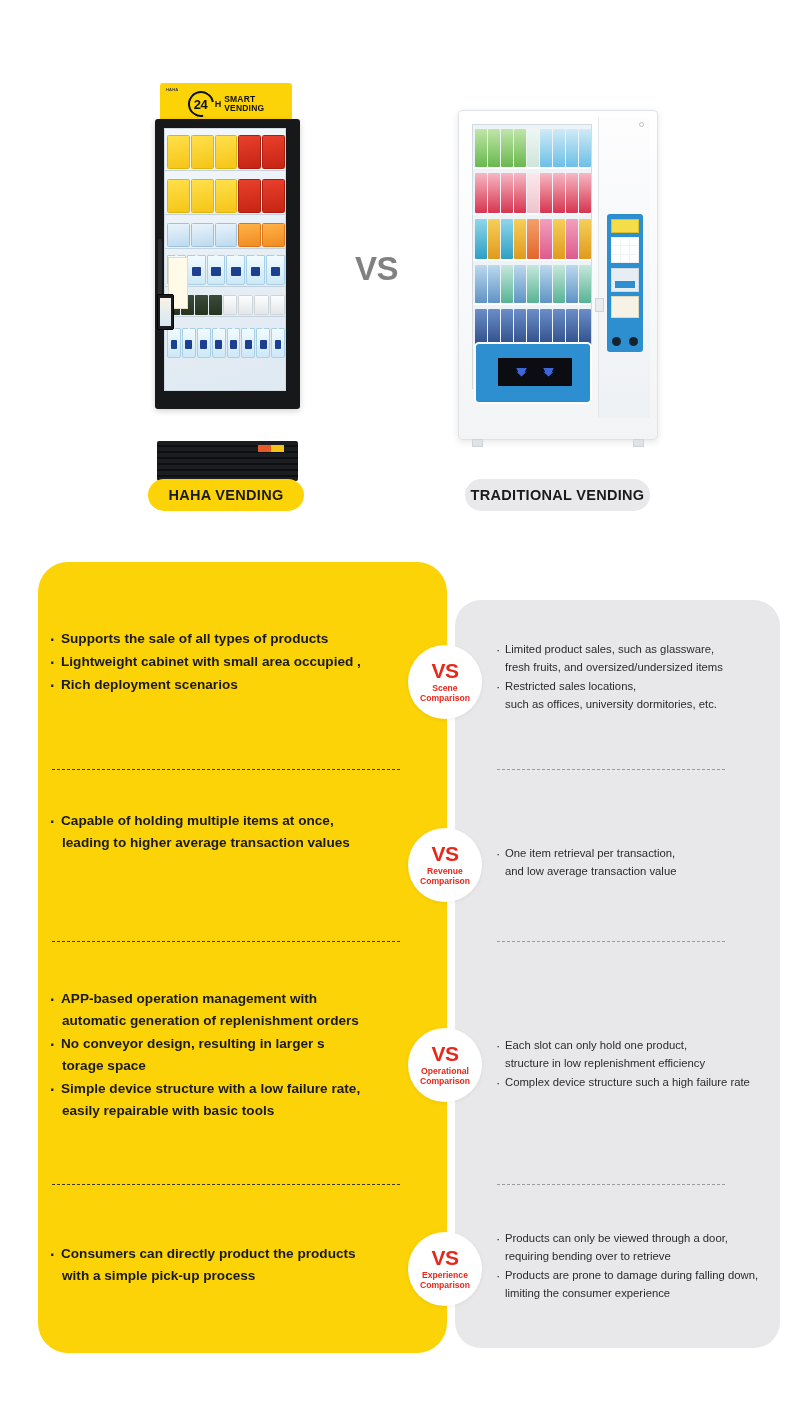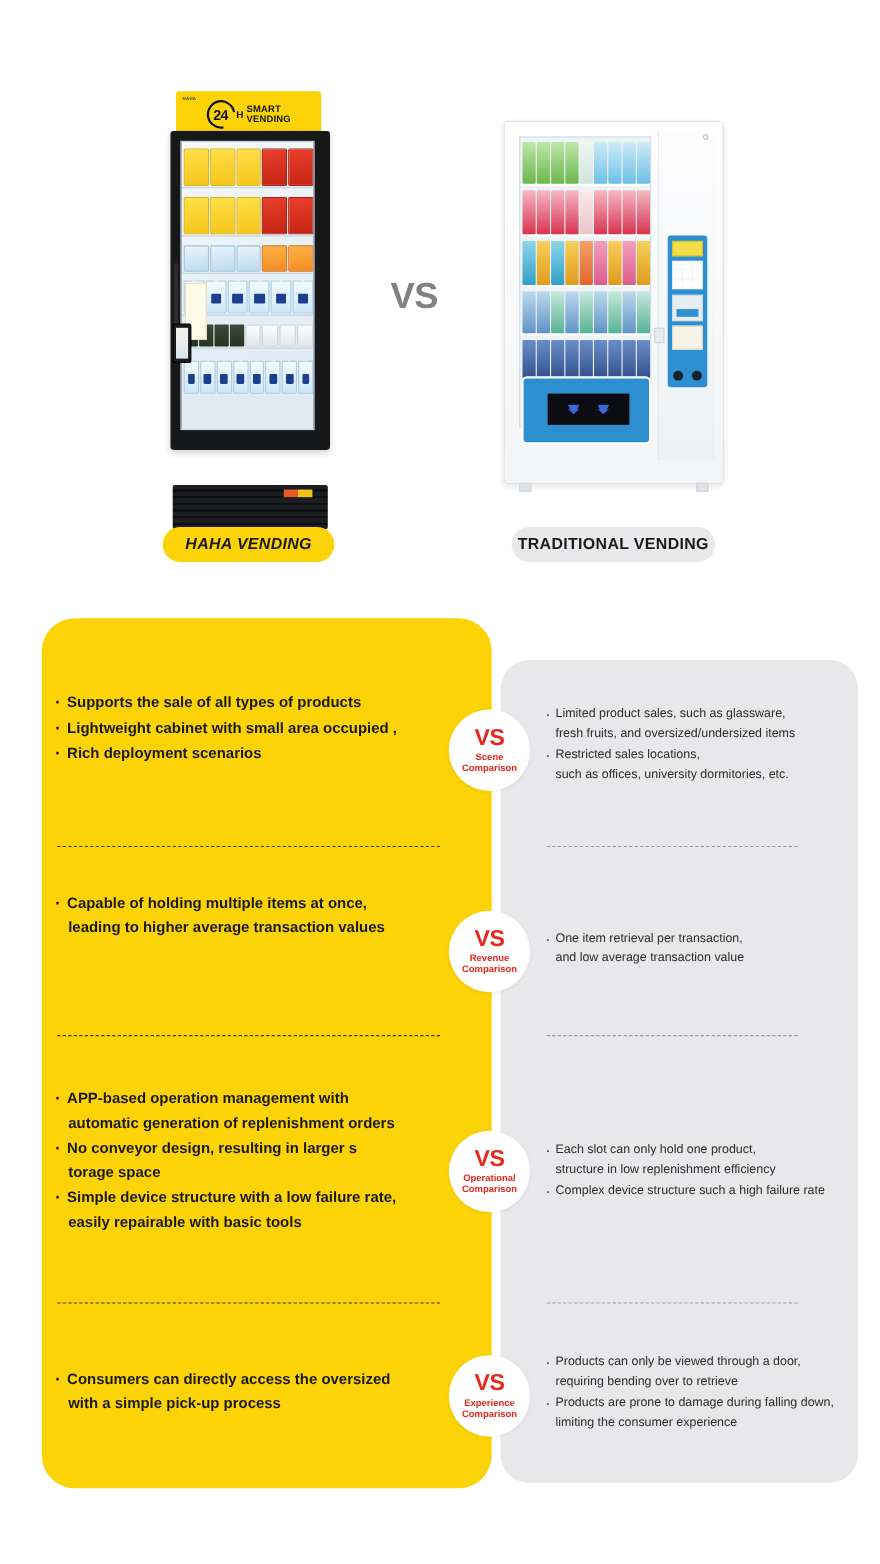--- a/index.html
+++ b/index.html
@@ -100,21 +100,21 @@
     position: absolute; left: 355px; top: 250px;
     font-size: 33px; font-weight: bold; color: #818181; letter-spacing: -.5px;
   }
 
   
   .pill {
     position: absolute; height: 32px; border-radius: 16px;
     display: flex; align-items: center; justify-content: center;
     font-size: 14.5px; font-weight: bold; letter-spacing: .3px;
   }
-  .pill-left  { left: 148px; top: 479px; width: 156px; background: #fcd307; color: #1a1a1a; font-style: italic; }
+  .pill-left  { left: 148px; top: 479px; width: 156px; background: #fcd307; color: #1a1a1a; }
   .pill-right { left: 465px; top: 479px; width: 185px; background: #e9e9eb; color: #1a1a1a; }
 
   
   .panel-gray {
     position: absolute; left: 455px; top: 600px; width: 325px; height: 748px;
     background: #e8e8ea; border-radius: 26px;
   }
   .panel-yellow {
     position: absolute; left: 38px; top: 562px; width: 409px; height: 791px;
     background: #fcd307; border-radius: 30px;
@@ -414,21 +414,21 @@
 </div>
 <ul class="rrow" style="top:1036px;">
   <li><span>Each slot can only hold one product,</span><span class="cont">structure in low replenishment efficiency</span></li>
   <li><span>Complex device structure such a high failure rate</span></li>
 </ul>
 
 <div class="divider-y" style="top:1184px;"></div>
 <div class="divider-g" style="top:1184px;"></div>
 
 <ul class="lrow" style="top:1243px;">
-  <li><span>Consumers can directly access the oversized</span><span class="cont">with a simple pick-up process</span></li>
+  <li><span>Consumers can directly product the products</span><span class="cont">with a simple pick-up process</span></li>
 </ul>
 <div class="vs-badge" style="left:408px;top:1232px;">
   <div class="vs-big">VS</div>
   <div class="vs-sub">
     <span>Experience</span><br>
     <span>Comparison</span>
   </div>
 </div>
 <ul class="rrow" style="top:1229px;">
   <li><span>Products can only be viewed through a door,</span><span class="cont">requiring bending over to retrieve</span></li>

